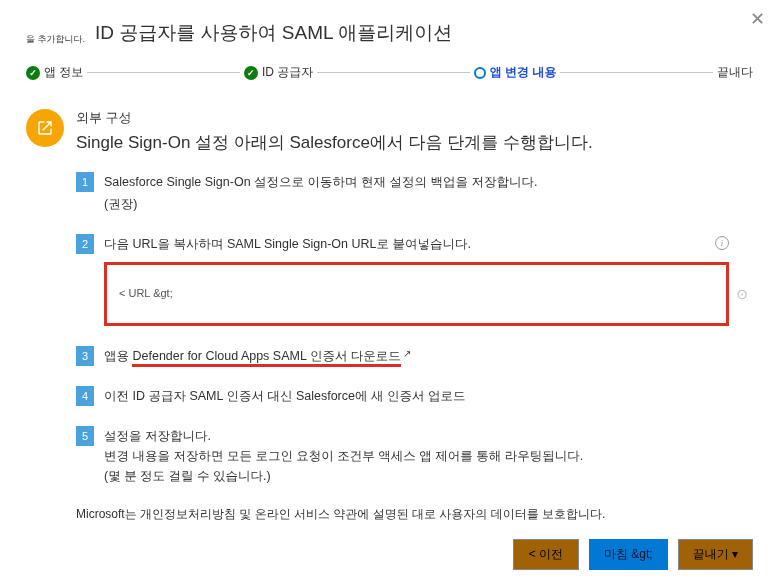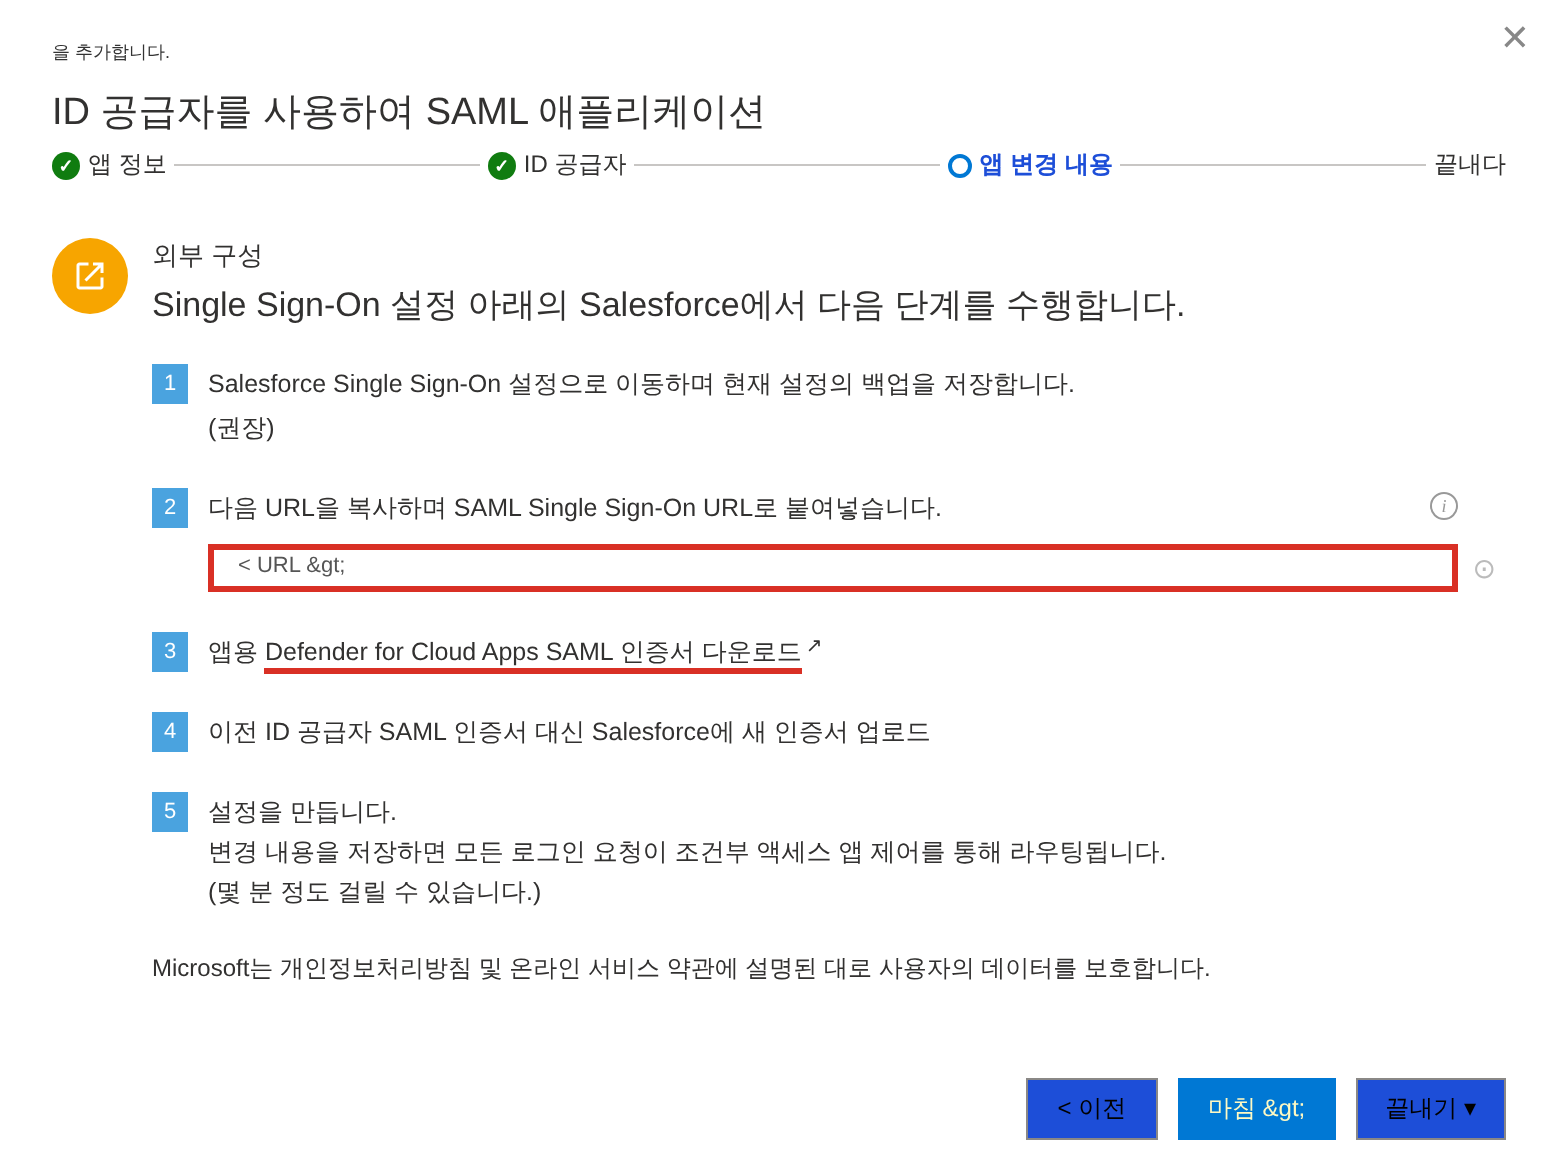--- a/index.html
+++ b/index.html
@@ -17,24 +17,23 @@
       position: absolute;
       top: 10px;
       right: 14px;
       font-size: 18px;
       color: #888;
       cursor: pointer;
       line-height: 1;
     }
     .header {
       display: flex;
-      align-items: flex-start;
+      align-items: flex-end;
       gap: 10px;
-      margin-bottom: 5px;
-      flex-direction: column;
+      margin-bottom: 18px;
     }
     .header-prefix {
       font-size: 9px;
       color: #333;
     }
     .header-title {
       font-size: 19px;
       font-weight: 400;
       color: #323130;
     }
@@ -123,21 +122,21 @@
       display: flex;
       align-items: center;
       justify-content: center;
       color: #999;
       font-style: italic;
       font-family: Georgia, serif;
     }
     .url-box {
       border: 3px solid #d93025;
       background: #fff;
-      padding: 0 12px;
+      padding: 20px 12px;
       margin-top: 8px;
       font-size: 11px;
       color: #555;
       position: relative;
     }
     .gear-icon {
       position: absolute;
       right: -22px;
       top: 50%;
       transform: translateY(-50%);
@@ -163,28 +162,28 @@
       position: absolute;
       bottom: 18px;
       right: 26px;
       display: flex;
       gap: 10px;
     }
     .btn {
       padding: 6px 14px;
       font-size: 12px;
       border: 1px solid #8a8886;
-      background: #1d4ed8;
+      background: #a16207;
       cursor: pointer;
       min-width: 66px;
     }
     .btn-primary {
       background: #0078d4;
       border-color: #0078d4;
-      color: #fef9c3;
+      color: #0f172a;
     }
   </style>
 </head>
 <body>
 
 <div class="close-x">✕</div>
 
 <div class="header">
   <span class="header-prefix">을 추가합니다.</span>
   <span class="header-title">ID 공급자를 사용하여 SAML 애플리케이션</span>
@@ -252,21 +251,21 @@
       <div class="nstep">
         <div class="nstep-num">4</div>
         <div class="nstep-body">
           <span>이전 ID 공급자 SAML 인증서 대신 Salesforce에 새 인증서 업로드</span>
         </div>
       </div>
 
       <div class="nstep">
         <div class="nstep-num">5</div>
         <div class="nstep-body">
-          <div>설정을 만듭니다.</div>
+          <div>설정을 저장합니다.</div>
           <div>변경 내용을 저장하면 모든 로그인 요청이 조건부 액세스 앱 제어를 통해 라우팅됩니다.</div>
           <div>(몇 분 정도 걸릴 수 있습니다.)</div>
         </div>
       </div>
     </div>
 
     <div class="footnote">Microsoft는 개인정보처리방침 및 온라인 서비스 약관에 설명된 대로 사용자의 데이터를 보호합니다.</div>
   </div>
 </div>
 

